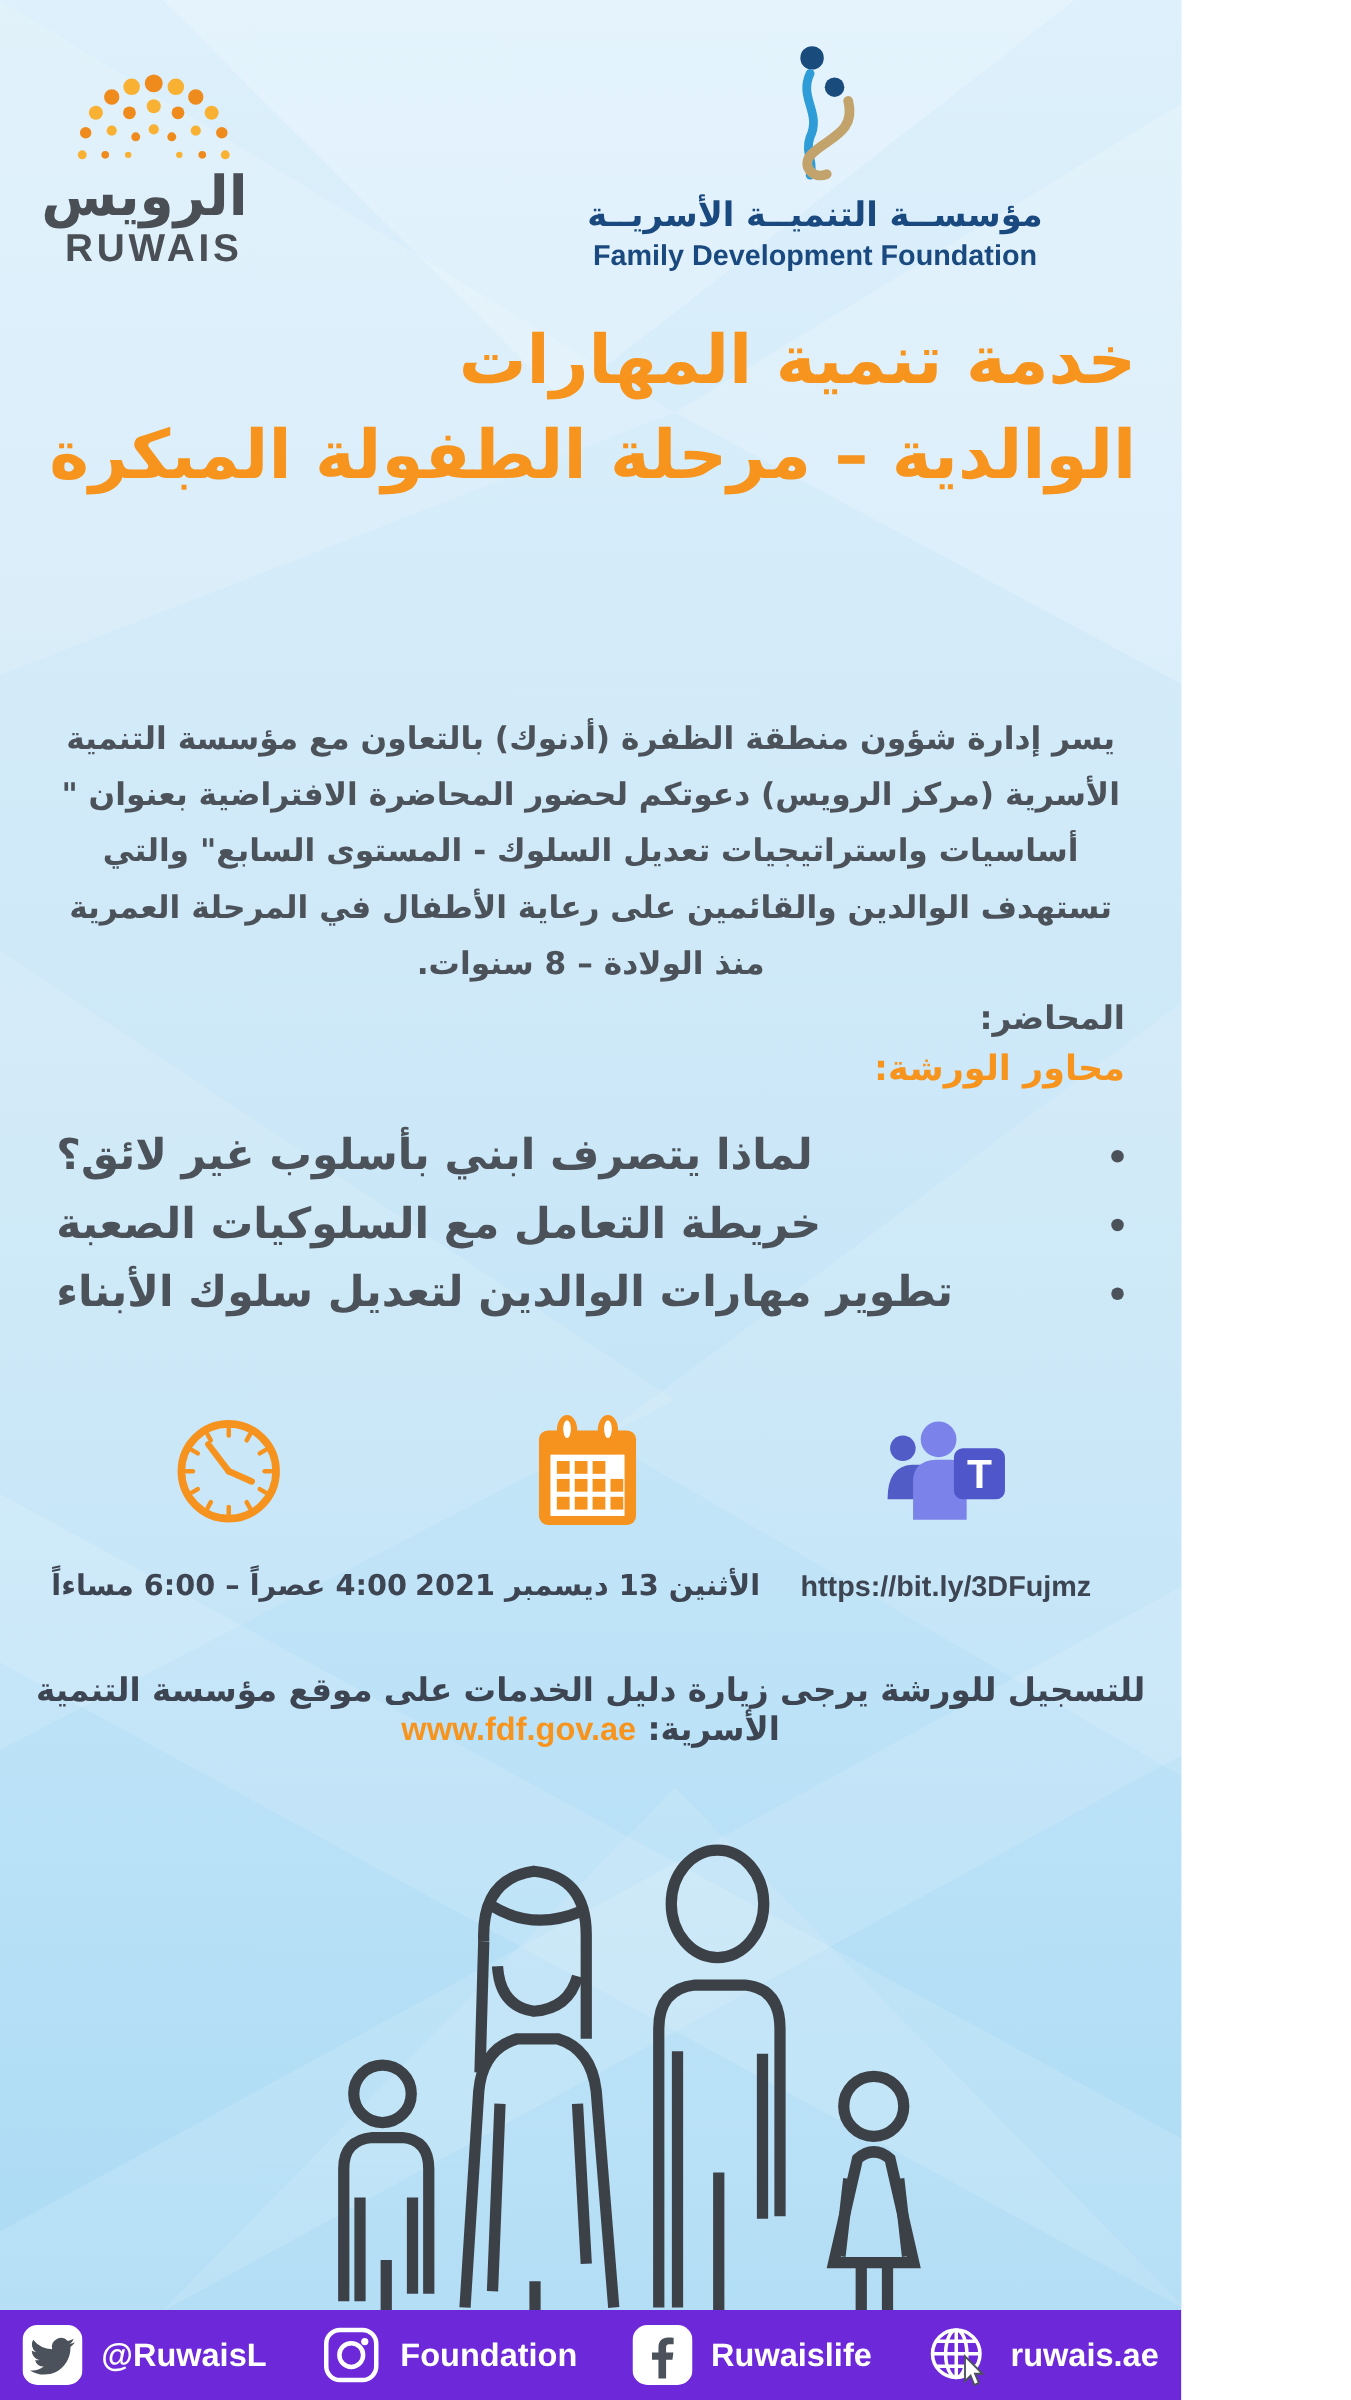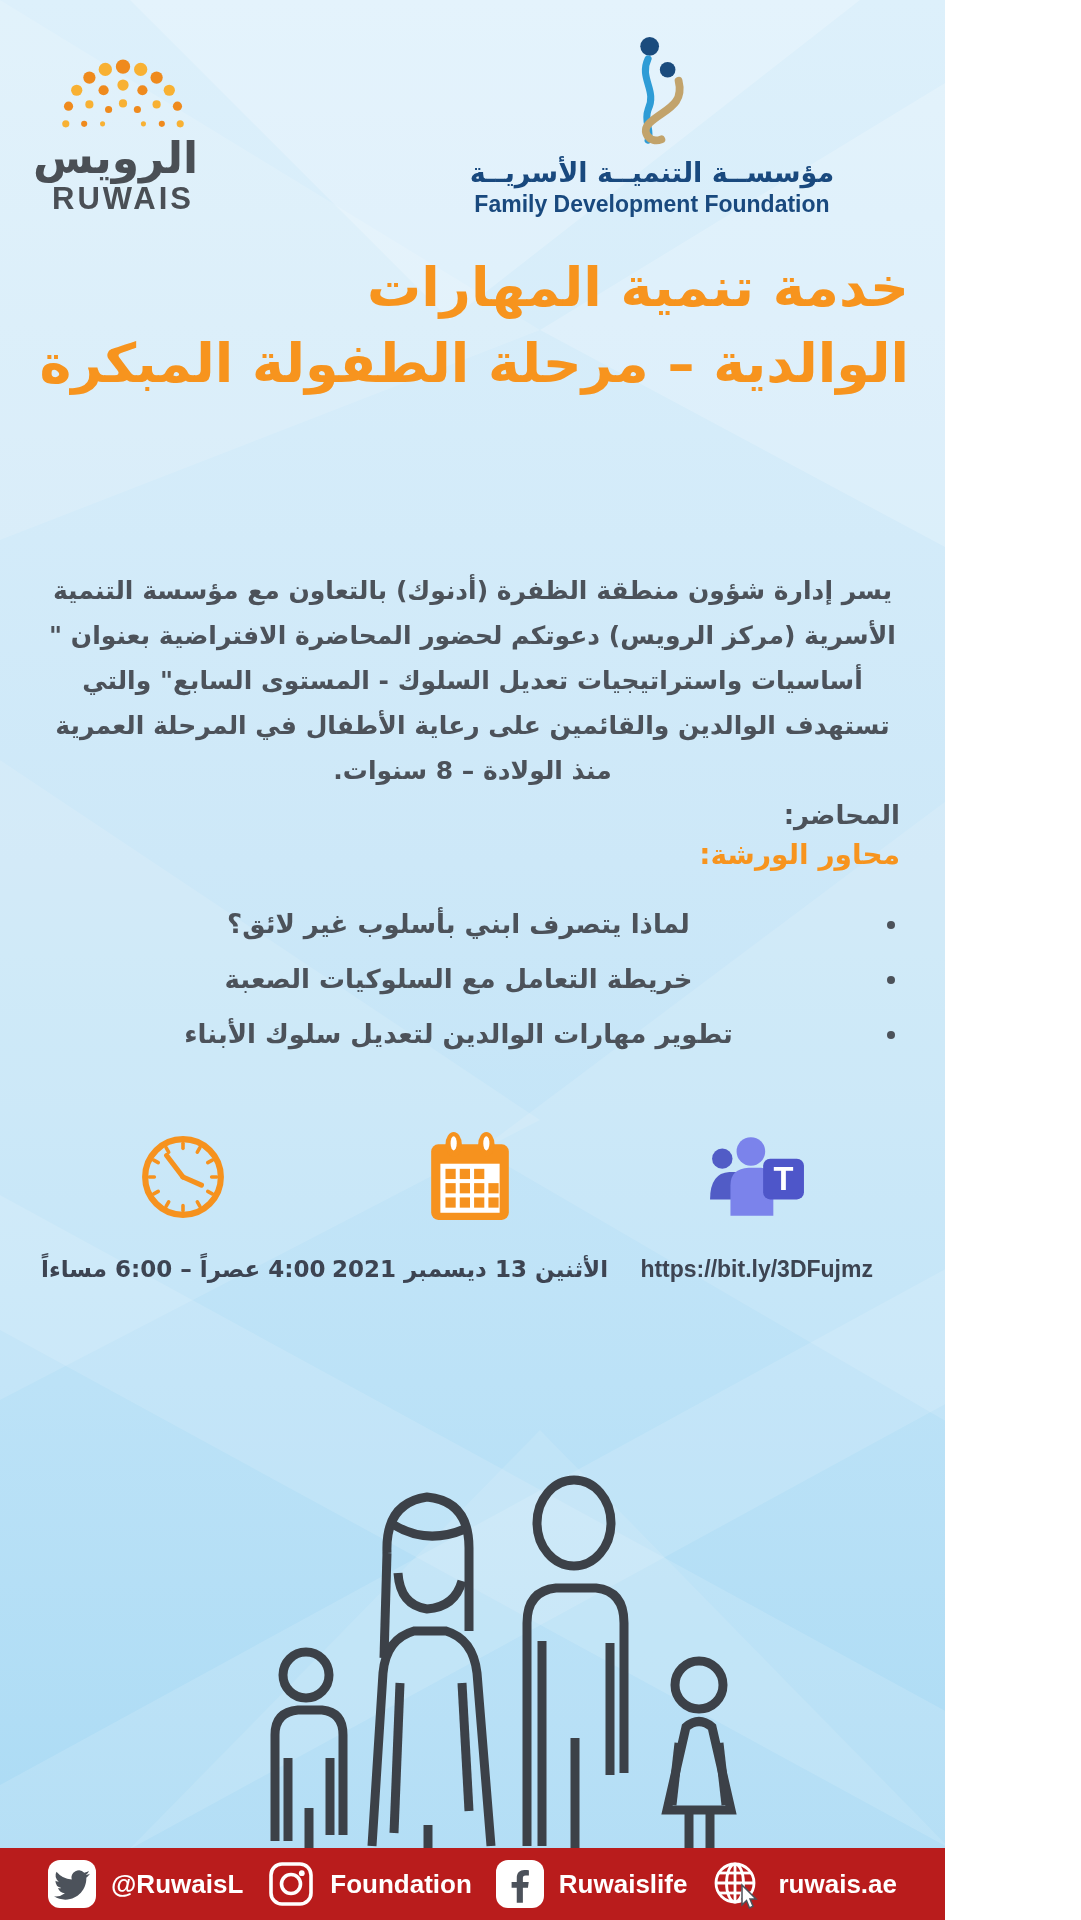--- a/index.html
+++ b/index.html
@@ -24,43 +24,43 @@
   .title{top:250px;left:36px;right:36px;text-align:right;direction:rtl;
          color:#F7941E;font-weight:700;font-size:54px;line-height:76px;z-index:2;}
 
   
   .content{top:568px;left:45px;right:45px;direction:rtl;color:#4C525A;z-index:2;}
   .content p{margin:0;}
   .intro{text-align:center;font-size:25px;font-weight:700;line-height:45px;}
   .lect-label{text-align:right;font-size:26px;font-weight:700;line-height:45px;}
   .lect-name{text-align:right;font-size:26px;font-weight:700;margin-top:32px;}
   .topics-label{text-align:right;font-size:28px;font-weight:700;color:#F7941E;margin-top:40px;}
-  .topics{margin:26px 0 0 0;padding:0 28px 0 0;list-style:disc;text-align:center;
-          font-size:26px;font-weight:700;line-height:55px;}
+  .topics{margin:26px 0 0 0;padding:0 28px 0 0;list-style:disc;text-align:left;
+          font-size:34px;font-weight:700;line-height:55px;}
 
   
   .event-row{top:1112px;left:40px;width:860px;display:flex;z-index:2;}
   .event-col{flex:1;display:flex;flex-direction:column;align-items:center;}
   .event-icon{height:130px;display:flex;align-items:center;justify-content:center;}
   .event-label{margin-top:14px;direction:rtl;font-size:23px;font-weight:700;color:#3D4452;
                white-space:nowrap;}
   .event-label.latin{font-family:"Liberation Sans",sans-serif;direction:ltr;}
 
   
   .register{top:1338px;left:0;right:0;text-align:center;direction:rtl;font-size:26px;
             font-weight:700;color:#3D4452;z-index:2;}
   .register .url{color:#F7941E;font-family:"Liberation Sans",sans-serif;direction:ltr;
                  unicode-bidi:embed;}
 
   
   .family{left:222px;top:1413px;z-index:1;}
 
   
-  .footer{left:0;right:0;bottom:0;height:72px;background:#b91c1c;display:flex;
-          align-items:center;justify-content:space-between;padding:0 48px;z-index:3;}
+  .footer{left:0;right:0;bottom:0;height:72px;background:#6d28d9;display:flex;
+          align-items:center;justify-content:space-between;padding:0 18px;z-index:3;}
   .soc{display:flex;align-items:center;gap:15px;color:#FFFFFF;
        font-family:"Liberation Sans",sans-serif;font-size:26px;font-weight:700;}
 </style>
 </head>
 <body>
 
 <div class="page">
 
   <svg class="bg" width="1081" height="1920" viewBox="0 0 1081 1920">
     <defs>
@@ -205,20 +205,25 @@
           <circle cx="42" cy="17" r="14" fill="#7B83EB"></circle>
           <path d="M22,80 L22,50 Q22,34 40,33 L52,33 Q64,34 64,44 L64,80 Z" fill="#7B83EB"></path>
           <rect x="54" y="24" width="40" height="40" rx="7" fill="#4E56C9"></rect>
           <text x="74" y="55" text-anchor="middle" font-family="Liberation Sans, sans-serif" font-size="32" font-weight="bold" fill="#FFFFFF">T</text>
         </svg>
       </div>
       <div class="event-label latin">https://bit.ly/3DFujmz</div>
     </div>
   </div>
 
+  <div class="abs register">
+    <span>للتسجيل للورشة يرجى زيارة دليل الخدمات على موقع مؤسسة التنمية الأسرية:</span>
+    <span> </span>
+    <span class="url">www.fdf.gov.ae</span>
+  </div>
 
   <svg class="abs family" width="560" height="435" viewBox="0 0 560 435" fill="none" stroke="#3C4148" stroke-width="9">
 
     <circle cx="84" cy="262" r="23"></circle>
     <path d="M53,428 L53,322 Q53,299 76,297 L100,297 Q121,299 121,322 L121,422"></path>
     <path d="M66,345 L66,428"></path>
       <path d="M108,345 L108,422"></path>
     <path d="M87,395 L87,435"></path>
 
     <path d="M165,140 Q163,90 205,84 Q247,88 247,135 L247,218"></path>

